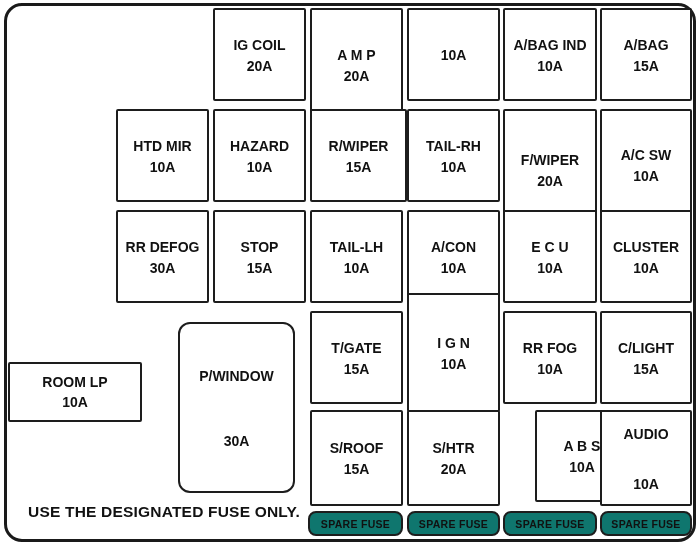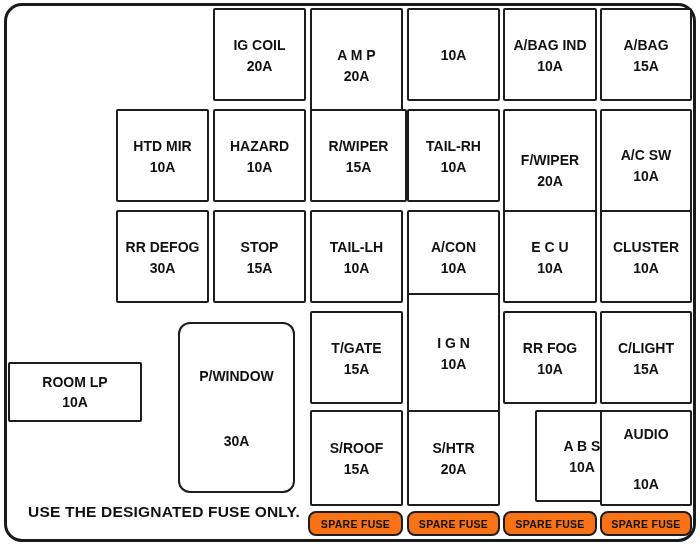--- a/index.html
+++ b/index.html
@@ -51,21 +51,21 @@
   }
   .fuse-box.wide {
     line-height: 20px;
     padding-top: 0;
   }
   .spare-box {
     position: absolute;
     box-sizing: border-box;
     border: 2px solid #1d1d1d;
     border-radius: 8px;
-    background: #f97316;
+    background: #0f766e;
     display: flex;
     align-items: center;
     justify-content: center;
     font-size: 10.5px;
     font-weight: bold;
     letter-spacing: 0.3px;
     white-space: nowrap;
   }
   .footer-note {
     position: absolute;

